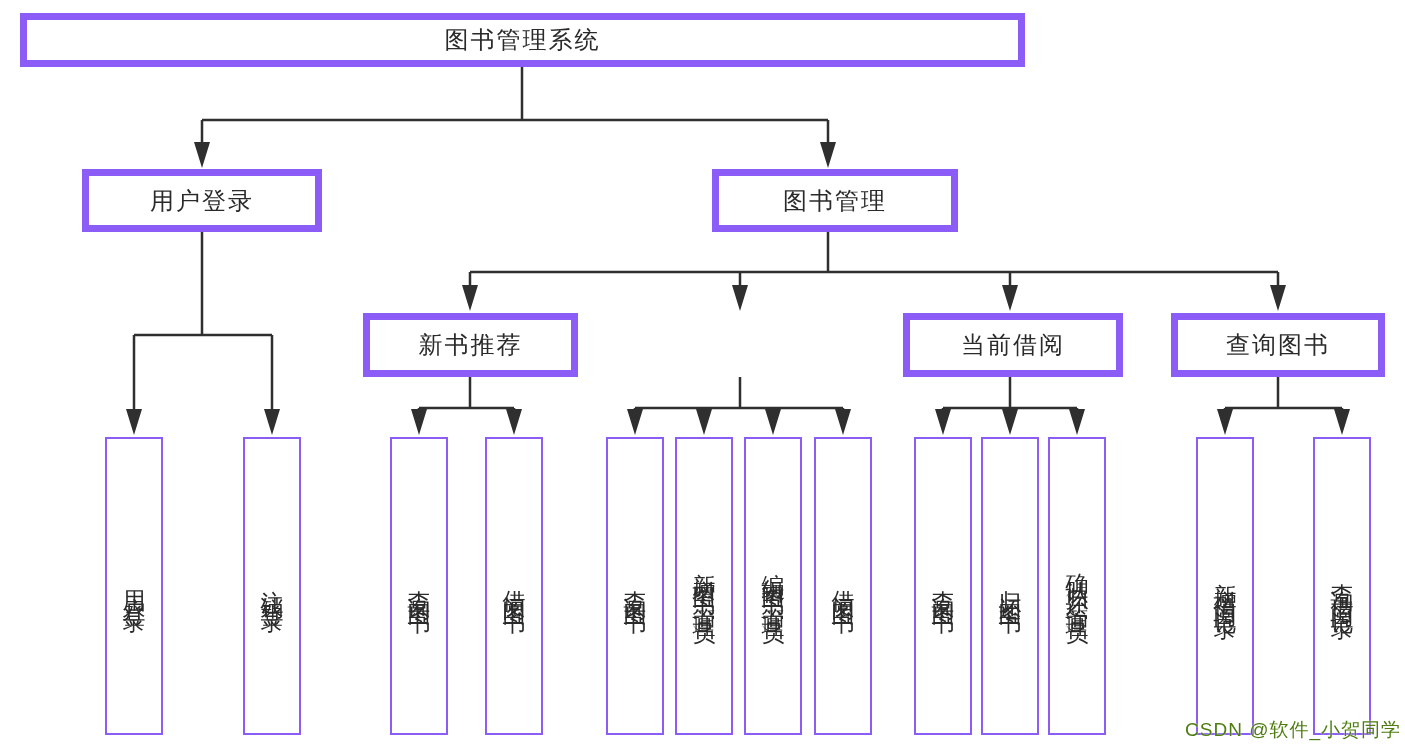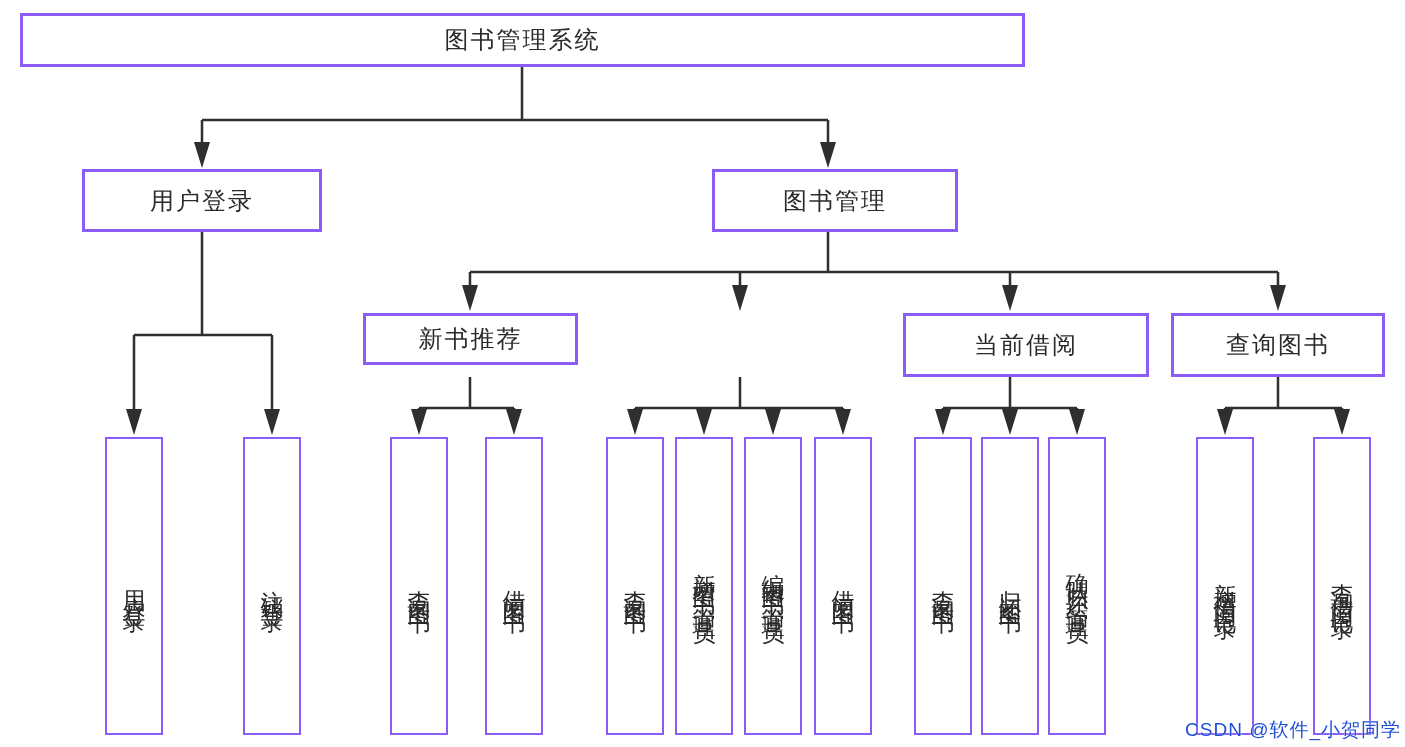--- a/index.html
+++ b/index.html
@@ -14,21 +14,21 @@
   .connectors {
     position: absolute;
     left: 0; top: 0;
     width: 1405px; height: 747px;
     pointer-events: none;
   }
   .node {
     position: absolute;
     box-sizing: border-box;
     background: #ffffff;
-    border: 3px solid #8b5cf6;
+    border: 7px solid #8b5cf6;
     display: flex;
     align-items: center;
     justify-content: center;
     color: #2a2a2a;
     z-index: 2;
   }
   .node .lbl {
     font-size: 24px;
     letter-spacing: 2px;
     white-space: nowrap;
@@ -46,21 +46,21 @@
     letter-spacing: 7px;
     white-space: normal;
     line-height: 1;
   }
   .watermark {
     position: absolute;
     right: 4px;
     top: 717px;
     font-size: 19px;
     letter-spacing: 1px;
-    color: #1d4ed8;
+    color: #4d7c0f;
     text-shadow: 0 0 2px #ffffff;
     z-index: 5;
     white-space: nowrap;
   }
 </style>
 </head>
 <body>
 
 <div class="stage">
 
@@ -88,24 +88,24 @@
     <span class="lbl">图书管理系统</span>
   </div>
 
   <div class="node" style="left:82px; top:169px; width:240px; height:63px;">
     <span class="lbl">用户登录</span>
   </div>
   <div class="node" style="left:712px; top:169px; width:246px; height:63px;">
     <span class="lbl">图书管理</span>
   </div>
 
-  <div class="node" style="left:363px; top:313px; width:215px; height:52px;justify-content:center;">
+  <div class="node" style="left:363px; top:313px; width:215px; height:64px;justify-content:center;">
     <span class="lbl">新书推荐</span>
   </div>
-  <div class="node" style="left:903px; top:313px; width:246px; height:64px;font-family:Liberation Mono, monospace;">
+  <div class="node" style="left:903px; top:313px; width:220px; height:64px;font-family:Liberation Mono, monospace;">
     <span class="lbl">当前借阅</span>
   </div>
   <div class="node" style="left:1171px; top:313px; width:214px; height:64px;">
     <span class="lbl">查询图书</span>
   </div>
 
   <div class="node leaf" style="left:105px;">
     <span class="lbl">用户登录</span>
   </div>
   <div class="node leaf" style="left:243px;">

